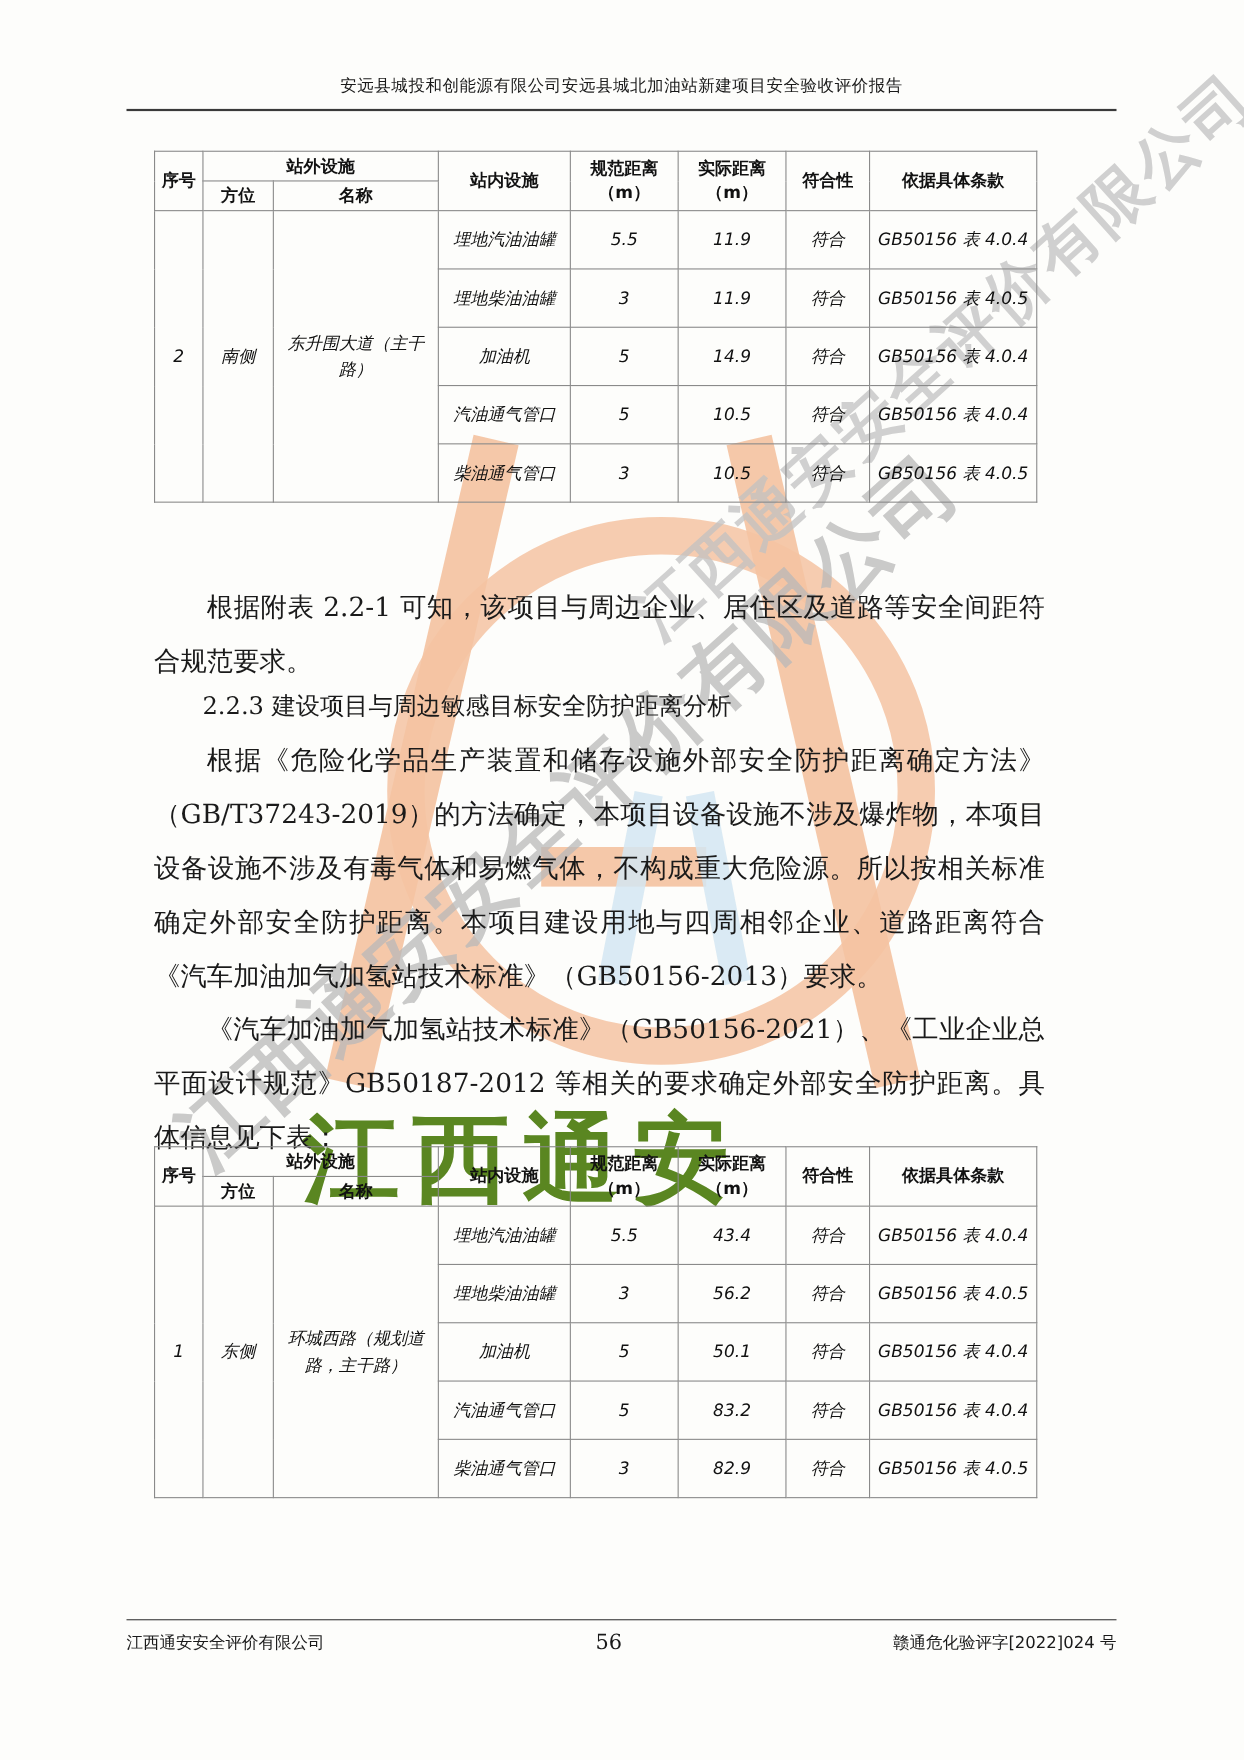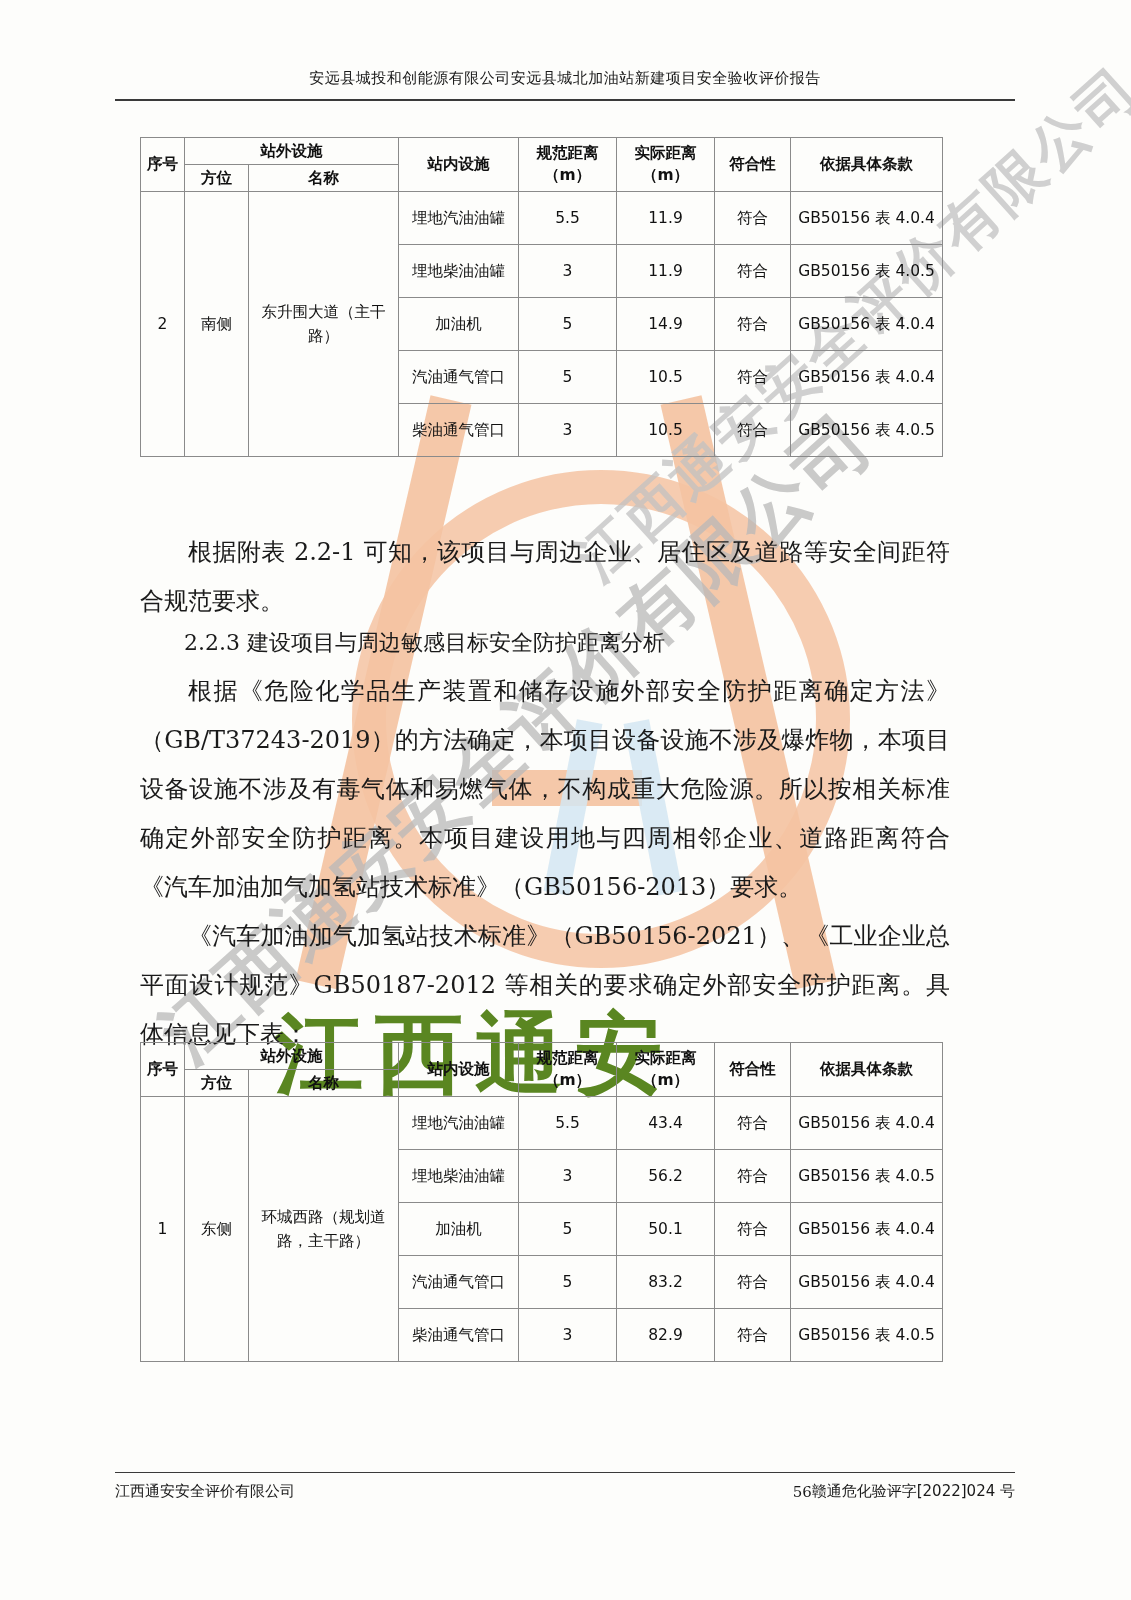--- a/index.html
+++ b/index.html
@@ -169,21 +169,21 @@
   }
   .c-seq   { width: 44px; }
   .c-dir   { width: 64px; }
   .c-name  { width: 150px; }
   .c-in    { width: 120px; }
   .c-std   { width: 98px; }
   .c-act   { width: 98px; }
   .c-conf  { width: 76px; }
   .c-base  { width: 152px; }
 
-  td.body-cell, th.body-cell { height: 52px; }
+  td.body-cell, th.body-cell { height: 52px; font-style: italic; }
   td.num, td.conf { font-family: "DejaVu Serif", "Liberation Serif", serif; font-size: 16px; }
   td.basis { font-family: "DejaVu Serif", "Liberation Serif", serif; font-size: 15.5px; }
   td.inner { font-family: "DejaVu Sans", "Liberation Sans", sans-serif; font-size: 15.5px; }
   td.merged {
     font-family: "DejaVu Sans", "Liberation Sans", sans-serif;
     font-size: 15.5px;
     line-height: 1.55;
   }
   td.seqnum { font-family: "DejaVu Serif", "Liberation Serif", serif; font-size: 16px; }
   th.hdr-two { line-height: 1.4; }
@@ -231,21 +231,21 @@
     top: 1482px;
     width: 900px;
     display: flex;
     align-items: center;
     justify-content: space-between;
     font-family: "DejaVu Sans", "Liberation Sans", sans-serif;
     font-size: 15px;
     color: #1a1a1a;
   }
   .footer .fl { text-align: left; flex: 0 0 auto; }
-  .footer .fc { text-align: right; flex: 1 1 auto; font-family: "DejaVu Serif","Liberation Serif",serif; font-size: 15px; }
+  .footer .fc { text-align: center; flex: 1 1 auto; font-family: "DejaVu Serif","Liberation Serif",serif; font-size: 19px; }
   .footer .fr { text-align: center; flex: 0 0 auto; }
 </style>
 </head>
 <body>
 
 <div class="page">
 
   <div class="watermark-layer">
     <div class="wm-ring"></div>
     <div class="wm-bar1"></div>

